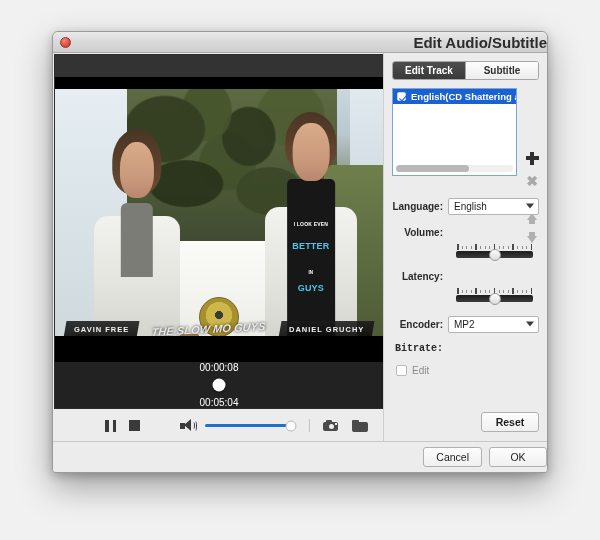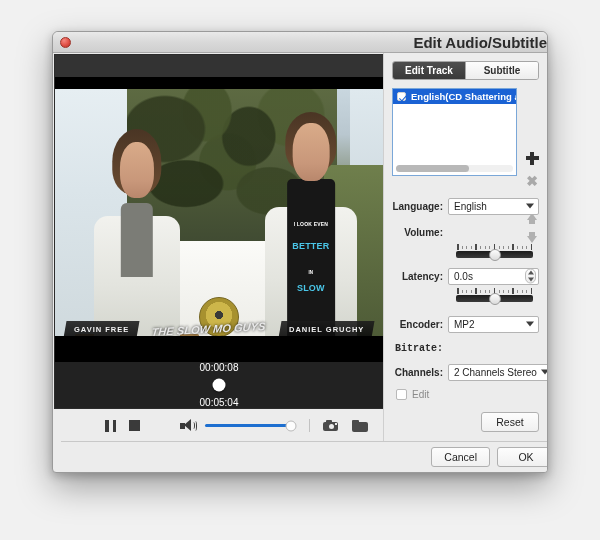--- a/index.html
+++ b/index.html
@@ -391,33 +391,33 @@
 
   
   #loop-row { display:flex; align-items:center; gap:5px; margin:7px 0 0 12px; }
   .cbox {
     width:11px; height:11px; background:#ffffff;
     border:1px solid #b9b9b9; border-radius:2px;
   }
   #loop-row .lab { font-size:10px; color:#8a8a8a; }
 
   
-  #reset-wrap { position:absolute; right:8px; bottom:10px; }
+  #reset-wrap { position:absolute; right:8px; bottom:10px;font-weight:bold; }
   .btn {
     min-width:58px; height:20px; padding:0 12px;
     background:linear-gradient(to bottom,#fdfdfd,#f0f0f0);
     border:1px solid #b0b0b0; border-radius:3px;
     font-size:10.5px; color:#1e1e1e;
     display:inline-flex; align-items:center; justify-content:center;
     cursor:default;
   }
 
   
   #footer {
-    position:absolute; left:8px; bottom:0; width:100%; height:31px;
+    position:absolute; left:0; bottom:0; width:100%; height:31px;
     background:#ececec;
     border-top:1px solid #c8c8c8;
     display:flex; align-items:center; justify-content:flex-end;
     gap:7px; text-align:center;
   }
 </style>
 </head>
 <body>
 
 <div id="window">
@@ -452,21 +452,21 @@
             <div class="hair"></div>
             <div class="head"></div>
           </div>
 
           <div class="person" id="p-right">
             <div class="coat"></div>
             <div class="tee">
               <div class="tee-l1">I LOOK EVEN</div>
               <div class="tee-l2">BETTER</div>
               <div class="tee-l3">IN</div>
-              <div class="tee-l4">SLOW</div>
+              <div class="tee-l4">GUYS</div>
             </div>
             <div class="hair"></div>
             <div class="head"></div>
           </div>
 
           <div id="banner">
             <div class="name-plate">
               <span>GAVIN FREE</span>
             </div>
             <div class="logo-mid">THE SLOW MO GUYS</div>
@@ -592,27 +592,20 @@
             <i></i>
             <i class="major"></i>
         </div>
         <div class="srail">
           <span class="sthumb" style="left: 50%;"></span>
         </div>
       </div>
 
       <div class="frow" style="margin-top:8px;">
         <div class="flabel">Latency:</div>
-        <div class="fctl">
-          <div class="text-box">0.0s</div>
-          <span class="stepper">
-            <i class="st-up"></i>
-            <i class="st-dn"></i>
-          </span>
-        </div>
       </div>
       <div class="slider-wrap">
         <div class="ticks">
           <i class="major"></i>
             <i></i>
             <i></i>
             <i></i>
             <i class="major"></i>
             <i></i>
             <i></i>
@@ -637,27 +630,20 @@
         <div class="fctl">
           <div class="select-box">MP2</div>
           <span class="caret"></span>
         </div>
       </div>
 
       <div class="frow" style="margin-top:4px;font-family:Liberation Mono, monospace;">
         <div class="flabel">Bitrate:</div>
       </div>
 
-      <div class="frow" style="margin-top:4px;">
-        <div class="flabel">Channels:</div>
-        <div class="fctl">
-          <div class="select-box">2 Channels Stereo</div>
-          <span class="caret"></span>
-        </div>
-      </div>
 
       <div id="loop-row">
         <span class="cbox"></span>
         <span class="lab">Edit</span>
       </div>
 
       <div id="reset-wrap">
         <div class="btn">Reset</div>
       </div>
     </div>

